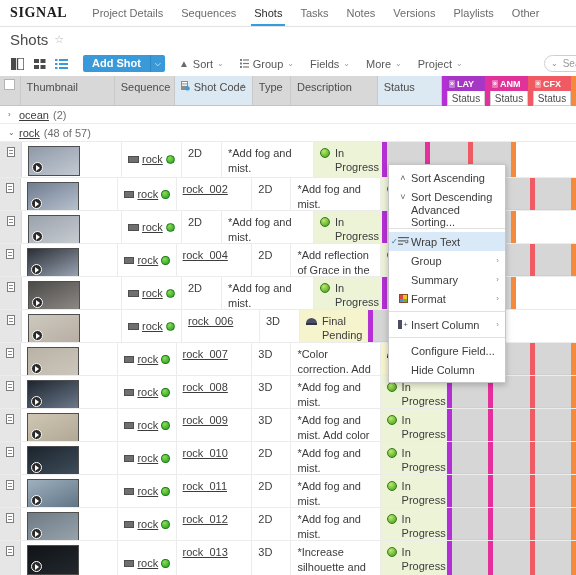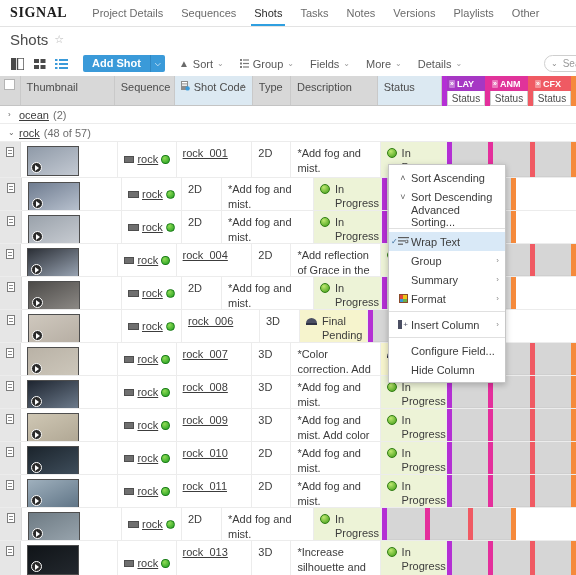--- a/index.html
+++ b/index.html
@@ -300,21 +300,21 @@
       </div>
       <div class="tbitem">
     <span>Fields</span>
     <span class="caret">⌄</span>
       </div>
       <div class="tbitem">
     <span>More</span>
     <span class="caret">⌄</span>
       </div>
       <div class="tbitem">
-    <span>Details</span>
+    <span>Project</span>
     <span class="caret">⌄</span>
       </div>
     </div>
   <div class="searchbox">
     <span class="c">⌄</span>
     <span>Sea</span>
   </div>
 </div>
 
 <div class="grid">
@@ -388,23 +388,20 @@
     <div class="cell c-thumb">
       <div class="thumbwrap" style="background:linear-gradient(155deg,#8f9aa8,#c3c9d2)">
         <div class="play"></div>
       </div>
     </div>
     <div class="cell c-seq seqcell">
       <span class="seqicon"></span>
       <span class="seqname">rock</span>
       <span class="greendot"></span>
     </div>
-    <div class="cell c-code">
-      <span class="codelink">rock_001</span>
-    </div>
     <div class="cell c-type">2D</div>
     <div class="cell c-desc" style="white-space:pre-line">*Add fog and mist.</div>
     <div class="cell c-stat statcell st-ip">
       <span class="ico-ip"></span>
             <span class="sttext">In Progress</span>
     </div>
     <div class="pipebar" style="background:#b42fd4"></div>
       <div class="pipecell" style="width:38px;display:flex;align-items:center">
       </div>
           <div class="pipebar" style="background:#e42f9c"></div>
@@ -421,20 +418,23 @@
           </div>
     <div class="cell c-thumb">
       <div class="thumbwrap" style="background:linear-gradient(155deg,#6f7c90,#b9c2cf)">
         <div class="play"></div>
       </div>
     </div>
     <div class="cell c-seq seqcell">
       <span class="seqicon"></span>
       <span class="seqname">rock</span>
       <span class="greendot"></span>
+    </div>
+    <div class="cell c-code">
+      <span class="codelink">rock_002</span>
     </div>
     <div class="cell c-type">2D</div>
     <div class="cell c-desc" style="white-space:pre-line">*Add fog and mist.</div>
     <div class="cell c-stat statcell st-ip">
       <span class="ico-ip"></span>
             <span class="sttext">In Progress</span>
     </div>
     <div class="pipebar" style="background:#b42fd4"></div>
       <div class="pipecell" style="width:38px;display:flex;align-items:center">
       </div>
@@ -752,20 +752,23 @@
           </div>
     <div class="cell c-thumb">
       <div class="thumbwrap" style="background:linear-gradient(155deg,#6e7b84,#98a4ad)">
         <div class="play"></div>
       </div>
     </div>
     <div class="cell c-seq seqcell">
       <span class="seqicon"></span>
       <span class="seqname">rock</span>
       <span class="greendot"></span>
+    </div>
+    <div class="cell c-code">
+      <span class="codelink">rock_012</span>
     </div>
     <div class="cell c-type">2D</div>
     <div class="cell c-desc" style="white-space:pre-line">*Add fog and mist.</div>
     <div class="cell c-stat statcell st-ip">
       <span class="ico-ip"></span>
             <span class="sttext">In Progress</span>
     </div>
     <div class="pipebar" style="background:#b42fd4"></div>
       <div class="pipecell" style="width:38px;display:flex;align-items:center">
       </div>

